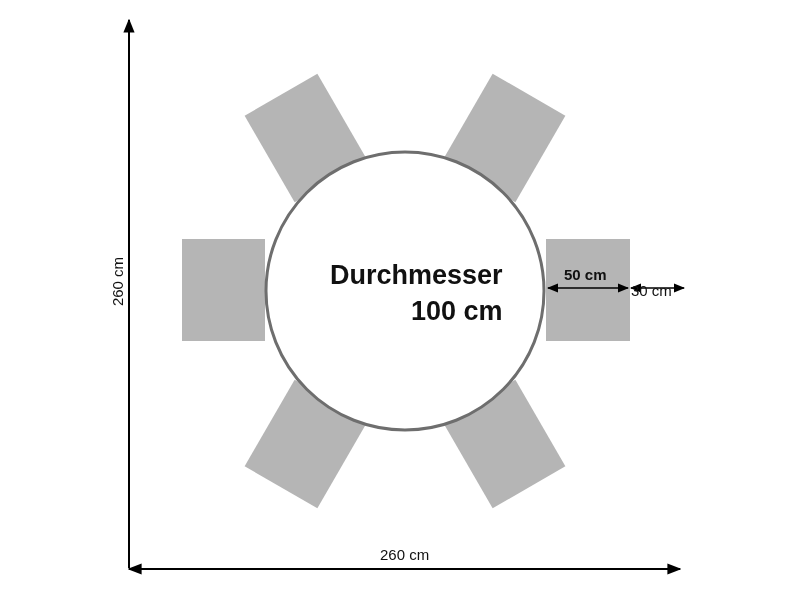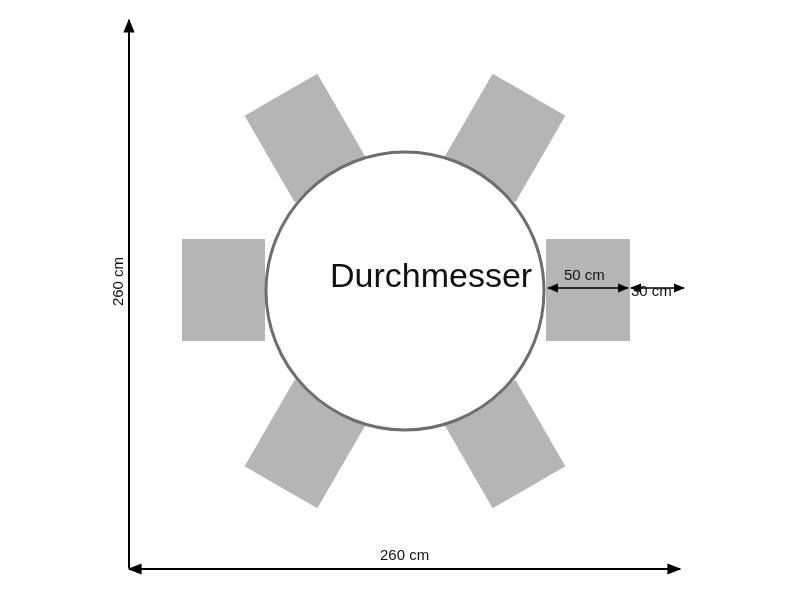--- a/index.html
+++ b/index.html
@@ -1,20 +1,20 @@
 <!DOCTYPE html>
 <html><head>
 <meta charset="utf-8">
 <style>
   html, body { margin:0; padding:0; background:#ffffff; }
   body { width:800px; height:600px; position:relative; overflow:hidden;
          font-family: "Liberation Sans", "DejaVu Sans", sans-serif; }
   svg { position:absolute; left:0; top:0; }
   .lbl { position:absolute; color:#111; font-family:"Liberation Sans", sans-serif; white-space:nowrap; }
-  .title { font-size:34px; font-weight:normal; line-height:36px;text-align:right; }
+  .title { font-size:27px; font-weight:bold; line-height:36px;text-align:right; }
   .dim { font-size:15px; }
   .vert { transform-origin: center; transform: rotate(-90deg); }
 </style>
 </head>
 <body>
 
 <svg width="800" height="600" viewBox="0 0 800 600">
   <defs>
     <marker id="ah" viewBox="0 0 10 10" refX="9" refY="5" markerWidth="7" markerHeight="7" orient="auto-start-reverse">
       <path d="M0,1 L10,5 L0,9 z" fill="#000"></path>
@@ -36,18 +36,19 @@
 
   <circle cx="405" cy="291" r="139" fill="#ffffff" stroke="#6e6e6e" stroke-width="3"></circle>
 
   <line x1="548" y1="288" x2="628" y2="288" stroke="#000" stroke-width="1.6" marker-start="url(#ah)" marker-end="url(#ah)"></line>
 
   <line x1="631" y1="288" x2="684" y2="288" stroke="#000" stroke-width="1.6" marker-start="url(#ah)" marker-end="url(#ah)"></line>
 </svg>
 
 <div class="lbl title" style="left:330px; top:257px;">
   <div>Durchmesser</div>
+  <div>100 cm</div>
 </div>
 
-<div class="lbl dim" style="left:564px; top:266px;">50 cm</div>
+<div class="lbl dim" style="left:564px; top:266px;font-weight:bold;">50 cm</div>
 <div class="lbl dim" style="left:631px; top:282px;">30 cm</div>
 <div class="lbl dim" style="left:380px; top:546px;">260 cm</div>
 <div class="lbl dim vert" style="left:87px; top:273px; width:60px; text-align:center;">260 cm</div>
 
 </body></html>

